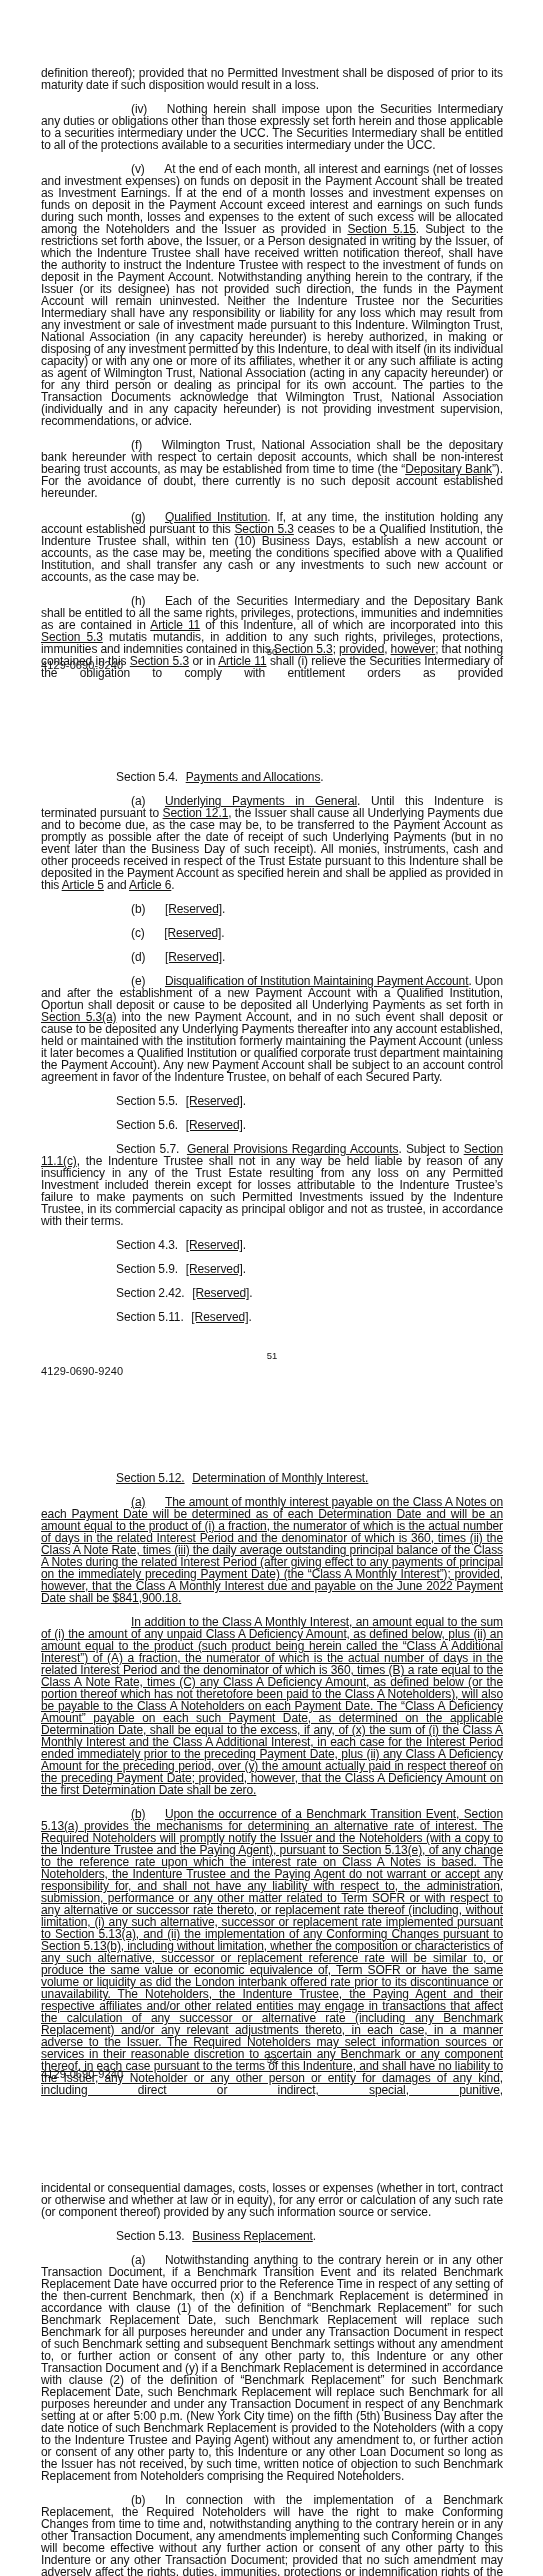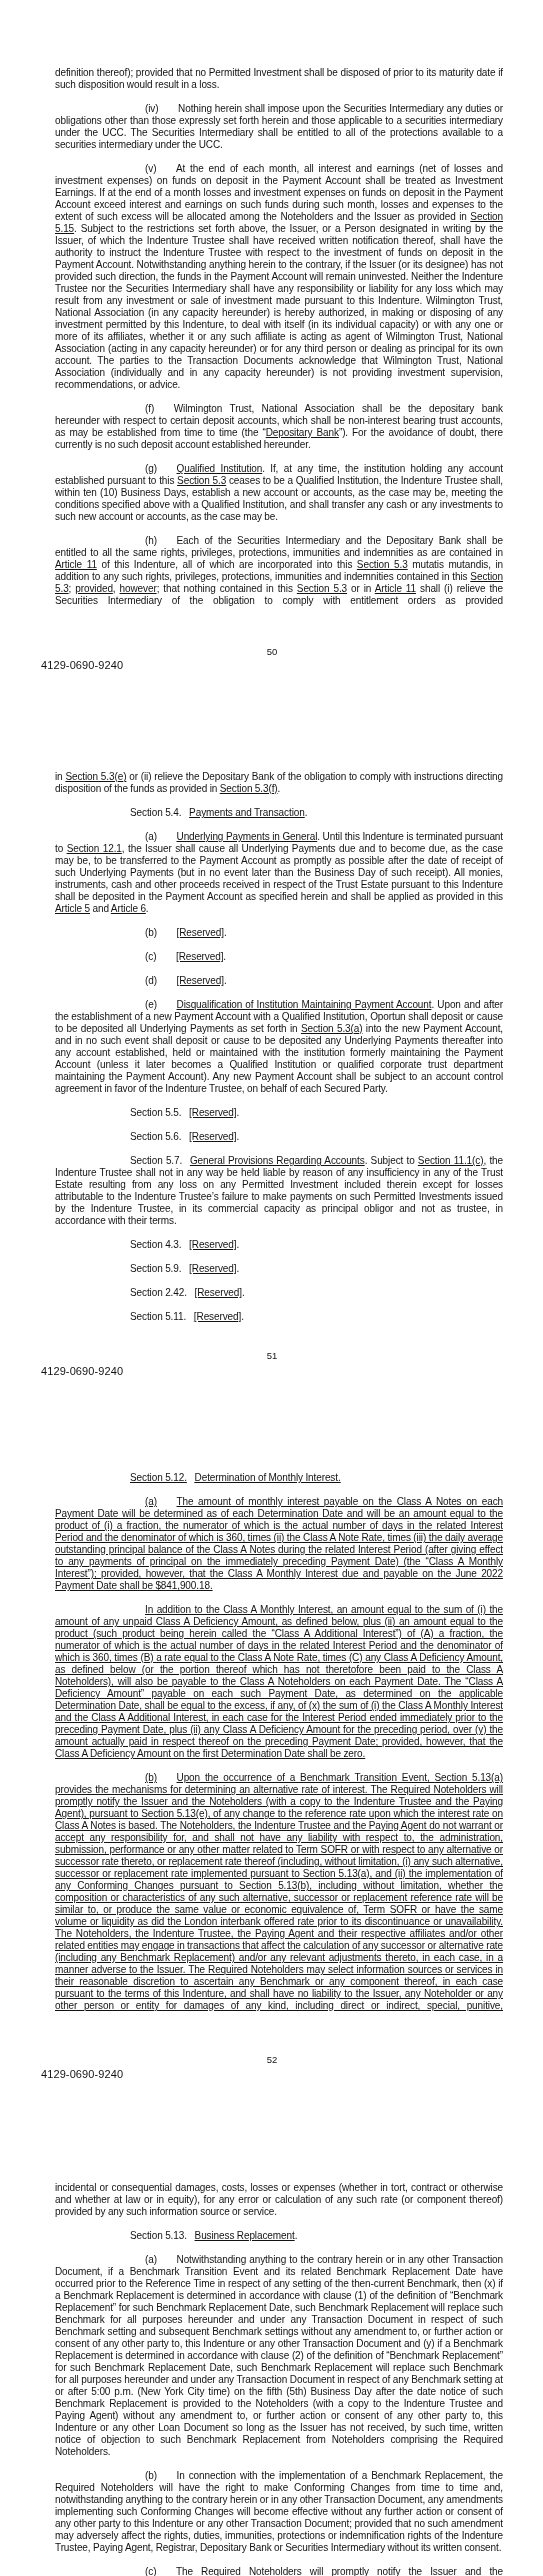--- a/index.html
+++ b/index.html
@@ -17,22 +17,22 @@
     position: relative;
     width: 544px;
     overflow: hidden;
     background: #ffffff;
   }
   .page-body {
     padding-left: 41px;
     padding-right: 41px;
   }
   .blk {
-    margin: 12px 0 0 14px;
-    font-size: 10px;
+    margin: 12px 0 0 0;
+    font-size: 12px;
     line-height: 12px;
     text-align: justify;
     letter-spacing: -0.1px;
     word-spacing: -0.2px;
   }
   .blk:first-child { margin-top: 0; }
   .plain   { text-indent: 0; }
   .para    { text-indent: 90px; }
   .section { text-indent: 75px; }
   .runover { text-align-last: justify; }
@@ -67,22 +67,21 @@
         <p class="blk para"><span>(f)</span><span class="tab-lg"></span><span>Wilmington Trust, National Association shall be the depositary bank hereunder with respect to certain deposit accounts, which shall be non-interest bearing trust accounts, as may be established from time to time (the “</span><span class="u">Depositary Bank</span><span>”).  For the avoidance of doubt, there currently is no such deposit account established hereunder.</span></p>
         <p class="blk para"><span>(g)</span><span class="tab-lg"></span><span class="u">Qualified Institution</span><span>.  If, at any time, the institution holding any account established pursuant to this </span><span class="u">Section 5.3</span><span> ceases to be a Qualified Institution, the Indenture Trustee shall, within ten (10) Business Days, establish a new account or accounts, as the case may be, meeting the conditions specified above with a Qualified Institution, and shall transfer any cash or any investments to such new account or accounts, as the case may be.</span></p>
         <p class="blk para runover"><span>(h)</span><span class="tab-lg"></span><span>Each of the Securities Intermediary and the Depositary Bank shall be entitled to all the same rights, privileges, protections, immunities and indemnities as are contained in </span><span class="u">Article 11</span><span> of this Indenture, all of which are incorporated into this </span><span class="u">Section 5.3</span><span> mutatis mutandis, in addition to any such rights, privileges, protections, immunities and indemnities contained in this </span><span class="u">Section 5.3</span><span>; </span><span class="u">provided</span><span>, </span><span class="u">however</span><span>; that nothing contained in this </span><span class="u">Section 5.3</span><span> or in </span><span class="u">Article 11</span><span> shall (i) relieve the Securities Intermediary of the obligation to comply with entitlement orders as provided</span></p>
       </div>
     <div class="page-number" style="top:646px;">50</div>
     <div class="footer-code" style="top:659px;">4129-0690-9240</div>
   </section>
 
   <section class="page" style="height:702px;">
     <div class="page-body" style="padding-top:2.1px;">
-        <p class="blk plain"><span>in </span><span class="u">Section 5.3(e)</span><span> or (ii) relieve the Depositary Bank of the obligation to comply with instructions directing disposition of the funds as provided in </span><span class="u">Section 5.3(f)</span><span>.</span></p>
-        <p class="blk section"><span>Section 5.4.</span><span class="tab-sm"></span><span class="u">Payments and Transaction</span><span>.</span></p>
+        <p class="blk section"><span>Section 5.4.</span><span class="tab-sm"></span><span class="u">Payments and Allocations</span><span>.</span></p>
         <p class="blk para"><span>(a)</span><span class="tab-lg"></span><span class="u">Underlying Payments in General</span><span>.  Until this Indenture is terminated pursuant to </span><span class="u">Section 12.1</span><span>, the Issuer shall cause all Underlying Payments due and to become due, as the case may be, to be transferred to the Payment Account as promptly as possible after the date of receipt of such Underlying Payments (but in no event later than the Business Day of such receipt).  All monies, instruments, cash and other proceeds received in respect of the Trust Estate pursuant to this Indenture shall be deposited in the Payment Account as specified herein and shall be applied as provided in this </span><span class="u">Article 5</span><span> and </span><span class="u">Article 6</span><span>.</span></p>
         <p class="blk para"><span>(b)</span><span class="tab-lg"></span><span class="u">[Reserved]</span><span>.</span></p>
         <p class="blk para"><span>(c)</span><span class="tab-lg"></span><span class="u">[Reserved]</span><span>.</span></p>
         <p class="blk para"><span>(d)</span><span class="tab-lg"></span><span class="u">[Reserved]</span><span>.</span></p>
         <p class="blk para"><span>(e)</span><span class="tab-lg"></span><span class="u">Disqualification of Institution Maintaining Payment Account</span><span>.  Upon and after the establishment of a new Payment Account with a Qualified Institution, Oportun shall deposit or cause to be deposited all Underlying Payments as set forth in </span><span class="u">Section 5.3(a)</span><span> into the new Payment Account, and in no such event shall deposit or cause to be deposited any Underlying Payments thereafter into any account established, held or maintained with the institution formerly maintaining the Payment Account (unless it later becomes a Qualified Institution or qualified corporate trust department maintaining the Payment Account). Any new Payment Account shall be subject to an account control agreement in favor of the Indenture Trustee, on behalf of each Secured Party.</span></p>
         <p class="blk section"><span>Section 5.5.</span><span class="tab-sm"></span><span class="u">[Reserved]</span><span>.</span></p>
         <p class="blk section"><span>Section 5.6.</span><span class="tab-sm"></span><span class="u">[Reserved]</span><span>.</span></p>
         <p class="blk section"><span>Section 5.7.</span><span class="tab-sm"></span><span class="u">General Provisions Regarding Accounts</span><span>.  Subject to </span><span class="u">Section 11.1(c)</span><span>, the Indenture Trustee shall not in any way be held liable by reason of any insufficiency in any of the Trust Estate resulting from any loss on any Permitted Investment included therein except for losses attributable to the Indenture Trustee’s failure to make payments on such Permitted Investments issued by the Indenture Trustee, in its commercial capacity as principal obligor and not as trustee, in accordance with their terms.</span></p>
         <p class="blk section"><span>Section 4.3.</span><span class="tab-sm"></span><span class="u">[Reserved]</span><span>.</span></p>
         <p class="blk section"><span>Section 5.9.</span><span class="tab-sm"></span><span class="u">[Reserved]</span><span>.</span></p>

